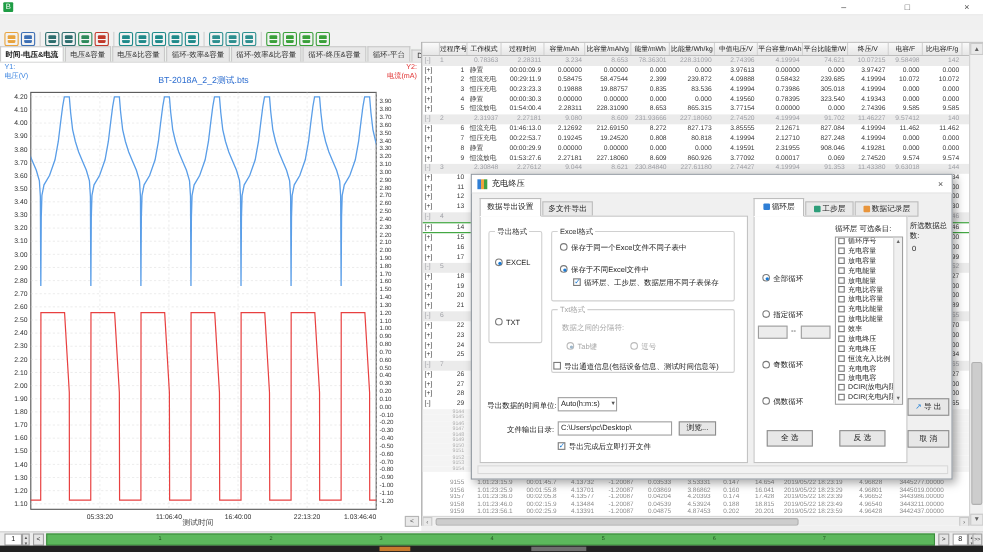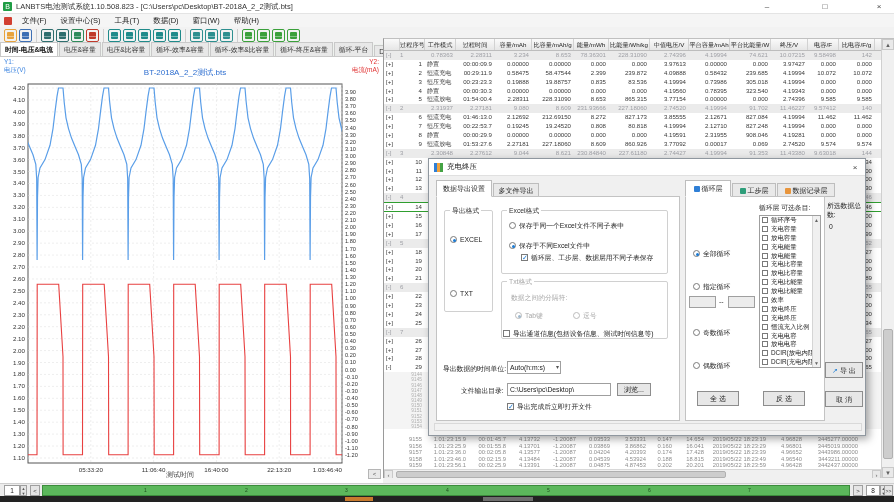--- a/index.html
+++ b/index.html
@@ -123,33 +123,25 @@
   .lscroll .a { position:absolute; left:0; width:7px; height:8px; font-size:5px; line-height:8px; text-align:center; color:#666;}
   .dlg-hscroll { position:absolute; left:5px; top:264px; width:428px; height:8px; background:#f2f2f2; border:1px solid #d9d9d9;}
 </style>
 </head>
 <body>
 
 <div id="app">
 
   <div class="titlebar">
     <div class="appicon">B</div>
-    <span>LANBTS电池测试系统1.10.508.823 - [C:\Users\pc\Desktop\BT-2018A_2_2测试.bts]</span>
     <div class="wctl" style="left:752px;">–</div>
     <div class="wctl" style="left:810px;">□</div>
     <div class="wctl" style="left:864px;">×</div>
   </div>
 
-  <div class="menubar">
-    <div class="mdiicon"></div>
-    <span id="menu-items"><span class="mi">文件(F)</span><span class="mi">设置中心(S)</span><span class="mi">工具(T)</span><span class="mi">数据(D)</span><span class="mi">窗口(W)</span><span class="mi">帮助(H)</span></span>
-    <span class="mdictl" style="left:855px;">-</span>
-    <span class="mdictl" style="left:868px;">□</span>
-    <span class="mdictl" style="left:881px;">x</span>
-  </div>
 
   <div class="toolbar" id="toolbar">
       <div class="tbi" style="border: 1px solid rgb(232, 163, 61);">
         <div class="inner" style="background: linear-gradient(rgb(232, 163, 61) 55%, rgb(255, 255, 255) 55%, rgb(232, 163, 61) 70%);"></div>
       </div>
       <div class="tbi" style="border: 1px solid rgb(61, 111, 180);">
         <div class="inner" style="background: linear-gradient(rgb(61, 111, 180) 55%, rgb(255, 255, 255) 55%, rgb(61, 111, 180) 70%);"></div>
       </div>
       <div class="tbsep"></div>
       <div class="tbi" style="border: 1px solid rgb(46, 110, 110);">

